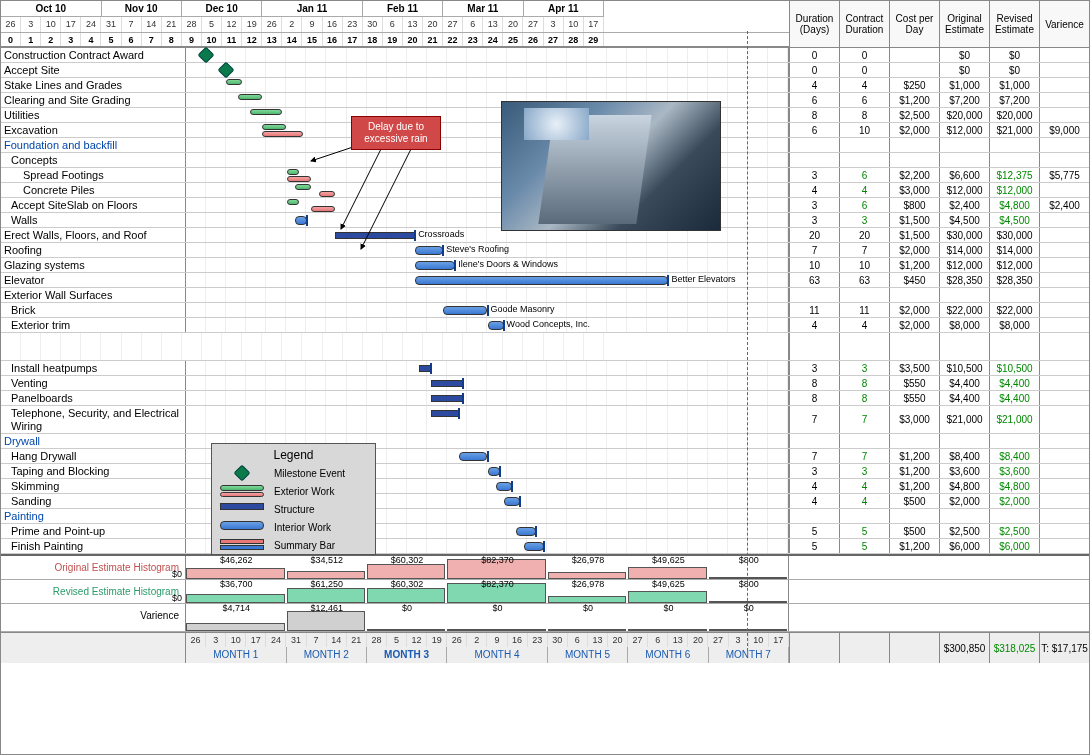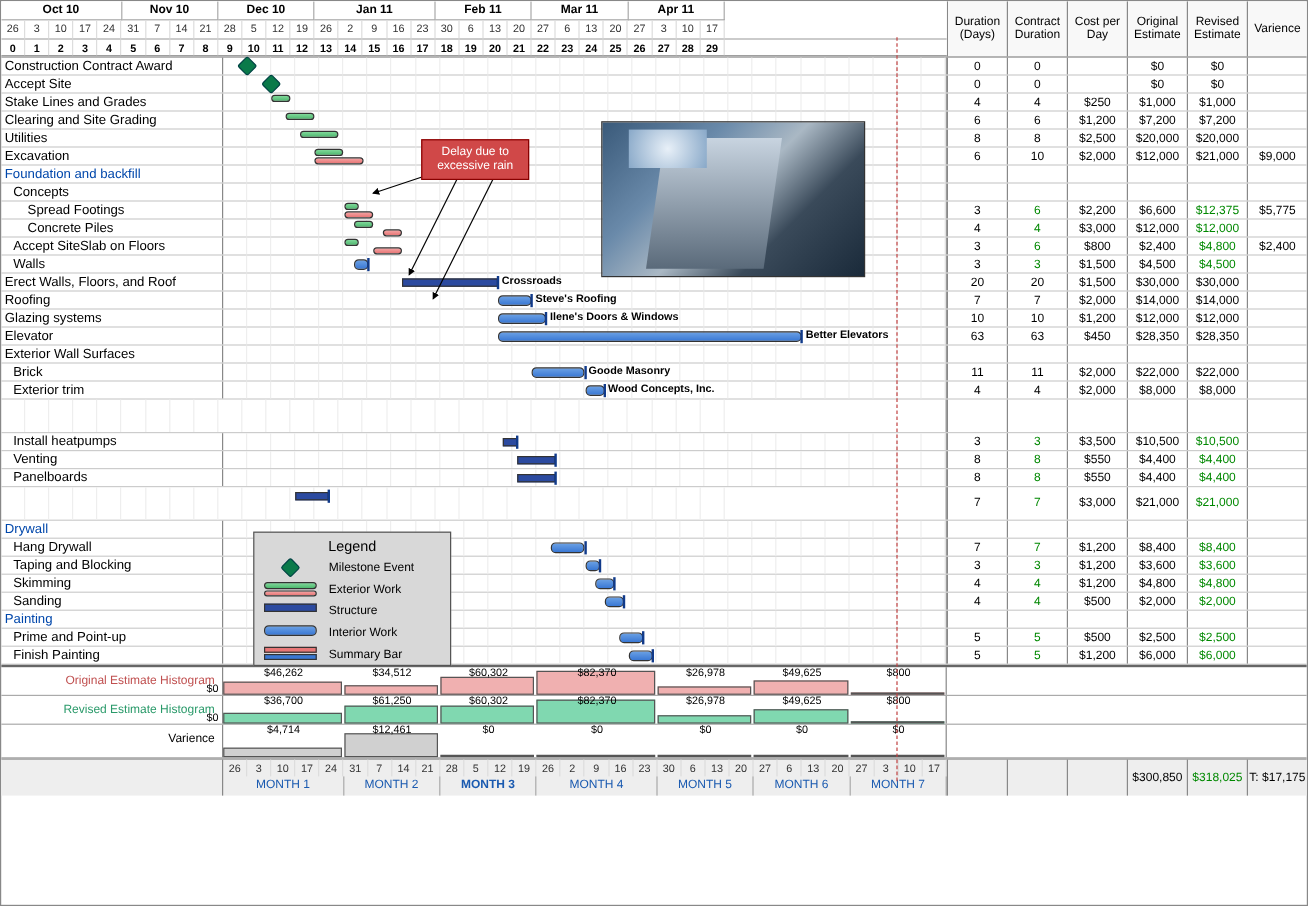--- a/index.html
+++ b/index.html
@@ -35,21 +35,21 @@
   .gantt-grid { position:absolute; top:0; left:0; right:0; bottom:0; display:flex; pointer-events:none;}
   .ggc { border-right:1px solid #eee; height:100%; }
 
   .bar { position:absolute; height:9px; top:3px; border-radius:4px; border:1px solid #333; }
   .bar.milestone { width:12px; height:12px; top:1px; background:#0a7a4a; transform:rotate(45deg); border:1px solid #044; border-radius:2px;}
   .bar.ext-plan { background:linear-gradient(#7fd89a,#4fb86f); }
   .bar.ext-act  { background:linear-gradient(#f3a3a3,#e87777); }
   .bar.struct { background:#2b4aa0; height:7px; top:4px; border-radius:0;}
   .bar.interior { background:linear-gradient(#6aa0e4,#3a78d4); }
   .bar.summary { background:#888; height:6px; top:4px; border-radius:0;}
-  .bar-label { position:absolute; font-size:9px; top:1px; white-space:nowrap;font-weight:bold; }
+  .bar-label { position:absolute; font-size:9px; top:1px; white-space:nowrap; }
 
   .note-box { position:absolute; background:#d04848; color:#fff; font-size:10px; padding:4px 6px; border:1px solid #800; text-align:center; z-index:5; line-height:12px;}
   .photo { position:absolute; z-index:5; border:1px solid #333; background:linear-gradient(135deg,#3a5a7a 0%, #6a8aaa 30%, #aab8c4 50%, #3a4a5a 70%, #1a2a3a 100%); }
   .photo::before{content:"";position:absolute;left:20%;top:10%;right:35%;bottom:5%;background:linear-gradient(180deg,#c8d4e0,#5a6a7a);transform:skewX(-8deg);}
   .photo::after{content:"";position:absolute;top:5%;left:10%;width:30%;height:25%;background:radial-gradient(circle,#e8f0f8,#88a8c8);}
 
   .legend { position:absolute; background:#d8d8d8; border:1px solid #555; z-index:6; font-size:10px; }
   .legend .lt { text-align:center; font-size:12px; padding:4px 0 2px 0;}
   .legend .lr { display:flex; align-items:center; padding:3px 8px; gap:10px;}
   .legend .sw { width:44px; height:12px; position:relative;}
@@ -1235,20 +1235,21 @@
         <div class="data-cols">
           <div class="dc dc0">8</div>
           <div class="dc dc1 green">8</div>
           <div class="dc dc2">$550</div>
           <div class="dc dc3">$4,400</div>
           <div class="dc dc4 green">$4,400</div>
           <div class="dc dc5"></div>
         </div>
       </div>
       <div class="row h2">
+        <div class="cell-act indent1">Telephone, Security, and Electrical Wiring</div>
         <div class="cell-gantt">
           <div class="gantt-grid">
             <div class="ggc" style="width: 20.1px;"></div>
             <div class="ggc" style="width: 20.1px;"></div>
             <div class="ggc" style="width: 20.1px;"></div>
             <div class="ggc" style="width: 20.1px;"></div>
             <div class="ggc" style="width: 20.1px;"></div>
             <div class="ggc" style="width: 20.1px;"></div>
             <div class="ggc" style="width: 20.1px;"></div>
             <div class="ggc" style="width: 20.1px;"></div>

